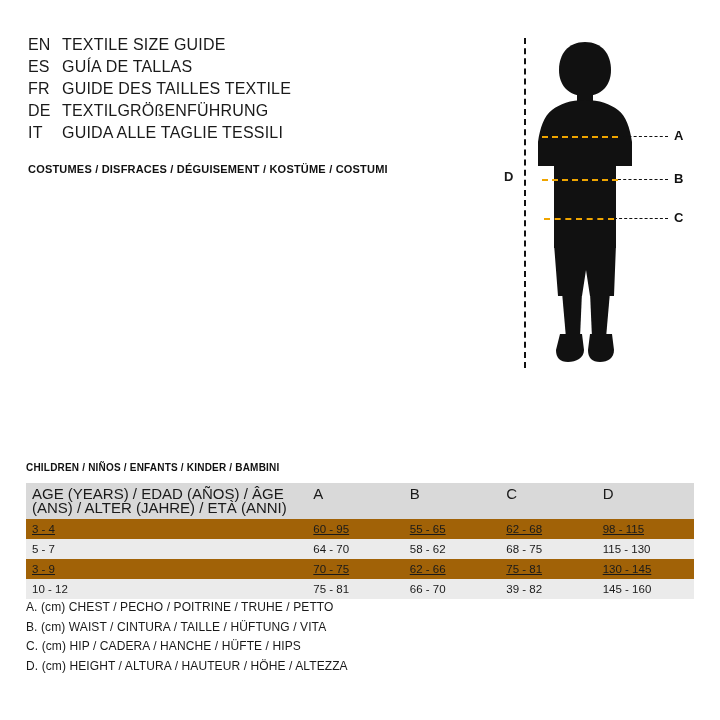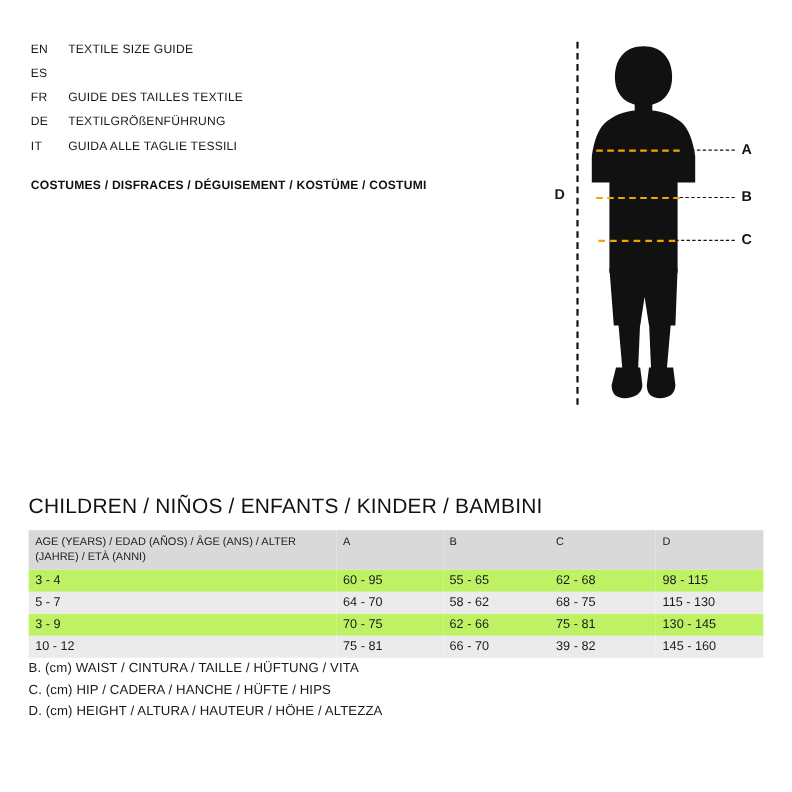--- a/index.html
+++ b/index.html
@@ -23,21 +23,21 @@
   
   .lang-block {
     position: absolute;
     left: 28px;
     top: 34px;
     width: 470px;
   }
   .lang-row {
     display: flex;
     align-items: flex-end;
-    font-size: 11px;
+    font-size: 16px;
     line-height: 22px;
     letter-spacing: .2px;
   }
   .lang-code {
     width: 34px;
     flex: 0 0 34px;
     color: #1a1a1a;
   }
   .lang-text {
     color: #1a1a1a;
@@ -103,50 +103,51 @@
   }
 
   
   .table-wrap {
     position: absolute;
     left: 26px;
     top: 450px;
     width: 668px;
   }
   .children-title {
-    font-size: 19px;
-    font-weight: normal;
+    font-size: 10px;
+    font-weight: bold;
     letter-spacing: .2px;
     margin-bottom: 10px;
     color: #111;
+    margin-top: 12px;
   }
   table.size-table {
     border-collapse: collapse;
     width: 668px;
     font-size: 11.5px;
   }
   table.size-table th,
   table.size-table td {
     text-align: left;
     padding: 4px 6px;
     font-weight: normal;
     color: #1a1a1a;
     vertical-align: top;
   }
   table.size-table thead th {
     background: #d9d9d9;
-    font-size: 10px;
+    font-size: 15px;
     line-height: 14px;
   }
   table.size-table thead th.colhead {
     text-align: left;
     padding-top: 4px;
   }
   tr.shade td { background: #ebebeb; }
-  tr.plain td { background: #bef264; }
+  tr.plain td { background: #a16207; text-decoration: underline; }
   .col-label { width: 300px; }
   .col-a { width: 95px; }
   .col-b { width: 95px; }
   .col-c { width: 95px; }
   .col-d { width: 95px; }
 
   .legend {
     position: absolute;
     left: 26px;
     top: 598px;
@@ -164,20 +165,21 @@
 
 <div class="page">
 
   <div class="lang-block">
     <div class="lang-row">
       <span class="lang-code">EN</span>
       <span class="lang-text">TEXTILE SIZE GUIDE</span>
     </div>
     <div class="lang-row">
       <span class="lang-code">ES</span>
+      <span class="lang-text">GUÍA DE TALLAS</span>
     </div>
     <div class="lang-row">
       <span class="lang-code">FR</span>
       <span class="lang-text">GUIDE DES TAILLES TEXTILE</span>
     </div>
     <div class="lang-row">
       <span class="lang-code">DE</span>
       <span class="lang-text">TEXTILGRÖßENFÜHRUNG</span>
     </div>
     <div class="lang-row">
@@ -268,18 +270,19 @@
           <td>75 - 81</td>
           <td>66 - 70</td>
           <td>39 - 82</td>
           <td>145 - 160</td>
         </tr>
       </tbody>
     </table>
   </div>
 
   <div class="legend">
+    <div class="legend-row">A. (cm) CHEST / PECHO / POITRINE / TRUHE / PETTO</div>
     <div class="legend-row">B. (cm) WAIST / CINTURA / TAILLE / HÜFTUNG / VITA</div>
     <div class="legend-row">C. (cm) HIP / CADERA / HANCHE / HÜFTE / HIPS</div>
     <div class="legend-row">D. (cm) HEIGHT / ALTURA / HAUTEUR / HÖHE / ALTEZZA</div>
   </div>
 
 </div>
 
 </body></html>

